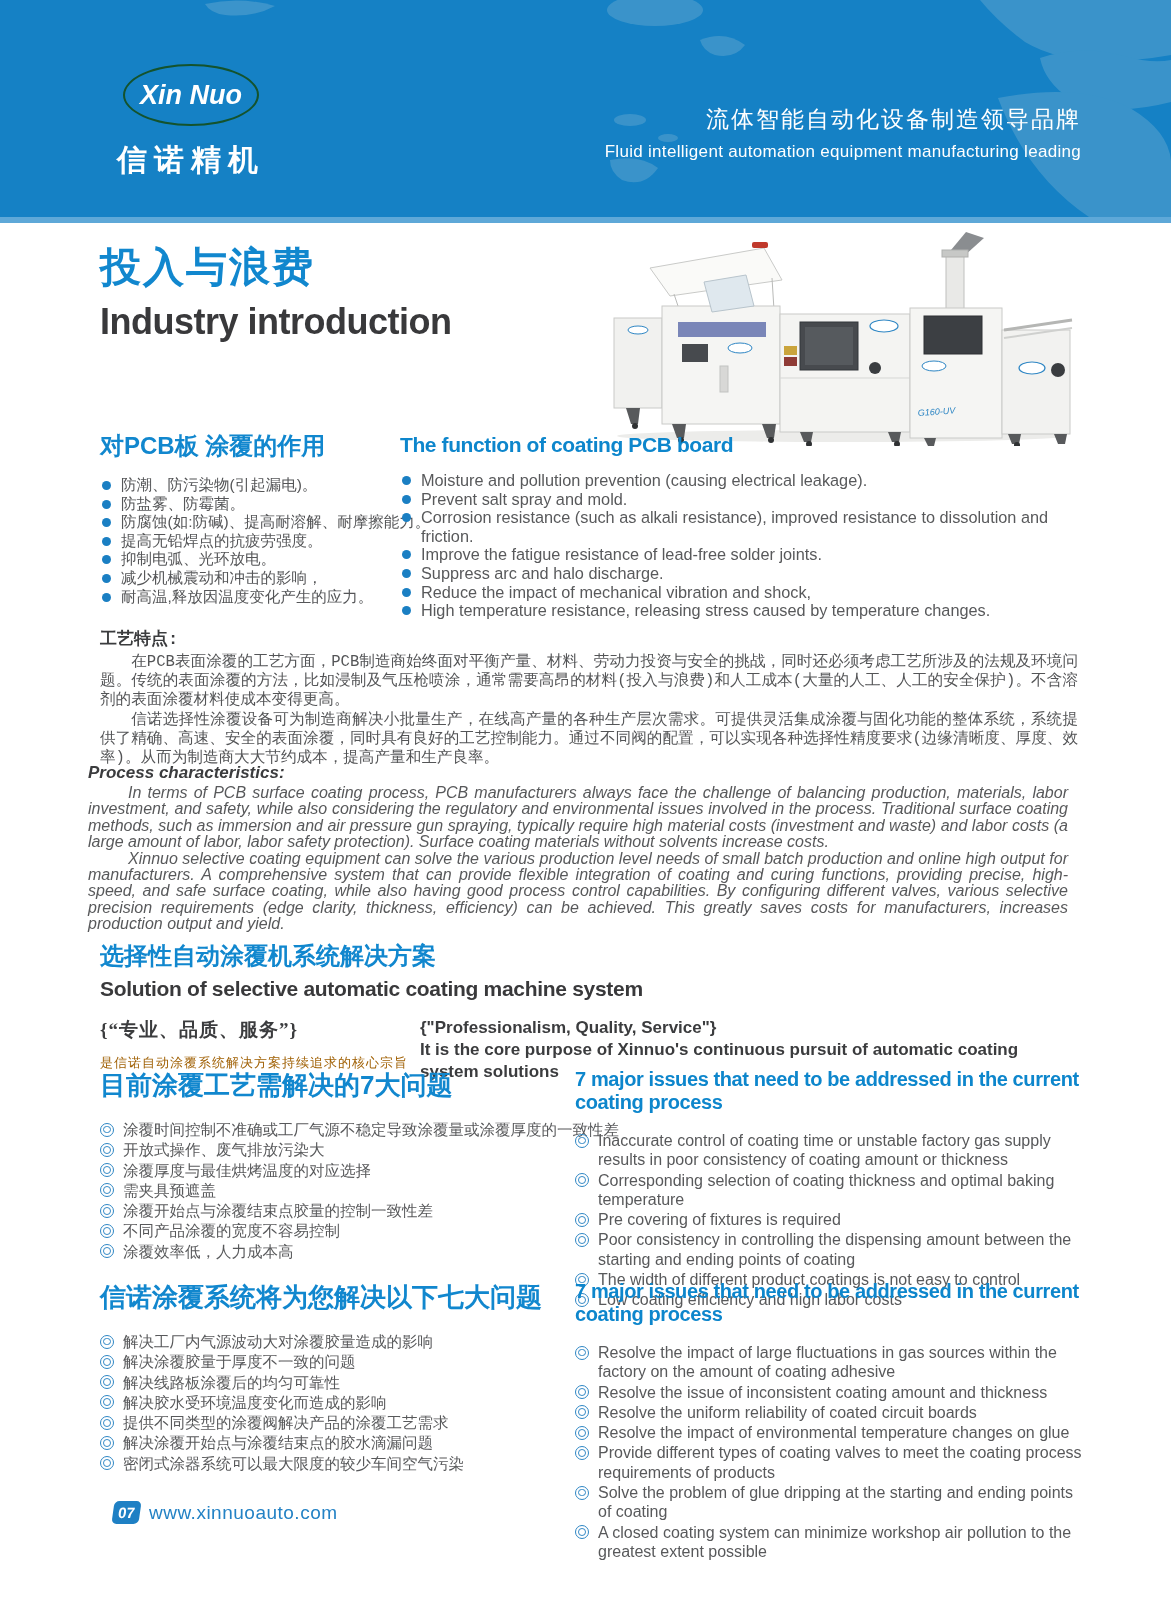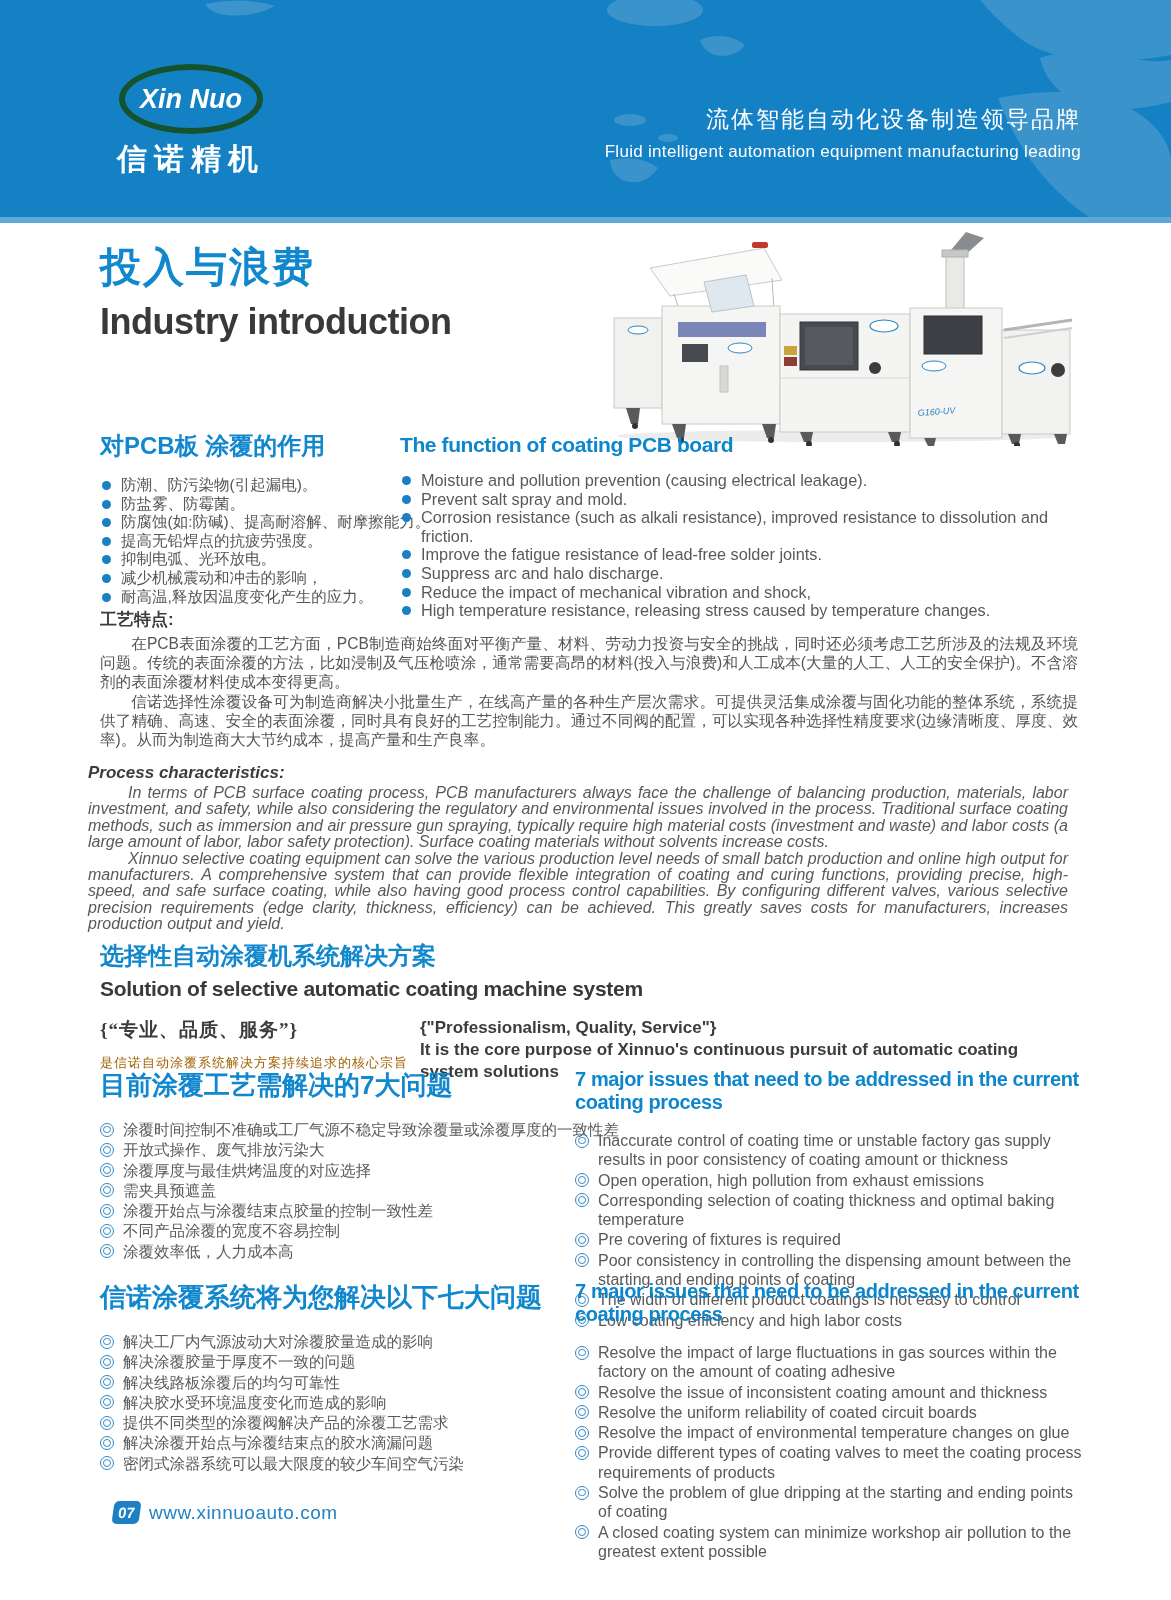--- a/index.html
+++ b/index.html
@@ -4,23 +4,23 @@
 <style>
   html,body{margin:0;padding:0;background:#e8e8e8;}
   .page{position:relative;width:1171px;height:1600px;background:#ffffff;overflow:hidden;
         font-family:"Liberation Sans","DejaVu Sans",sans-serif;color:#58595b;margin:0 auto;}
 
   
   .header{position:absolute;left:0;top:0;width:1171px;height:217px;background:#1581c5;
           border-bottom:6px solid #5ea8d8;overflow:hidden;}
   .header svg.map{position:absolute;left:0;top:0;}
   .logo{position:absolute;left:106px;top:64px;width:170px;text-align:center;}
-  .logo-oval{display:inline-block;width:132px;height:58px;border:6px solid #14532d;border-radius:50%;
+  .logo-oval{display:inline-block;width:132px;height:58px;border:2px solid #14532d;border-radius:50%;
              line-height:58px;color:#fff;font-size:27px;font-weight:bold;font-style:italic;letter-spacing:0;}
-  .logo-cn{margin-top:5px;color:#fff;font-size:30px;font-weight:bold;letter-spacing:7px;}
+  .logo-cn{margin-top:14px;color:#fff;font-size:30px;font-weight:bold;letter-spacing:7px;}
   .tagline{position:absolute;right:90px;top:104px;text-align:right;color:#fff;}
   .tagline .zh{font-size:23px;letter-spacing:2px;}
   .tagline .en{font-size:17px;margin-top:7px;letter-spacing:.3px;}
 
   
   .intro{position:absolute;left:100px;top:240px;}
   .intro .zh{color:#1187ce;font-size:41px;font-weight:bold;letter-spacing:2px;}
   .intro .en{color:#39393b;font-size:36px;font-weight:bold;margin-top:6px;letter-spacing:-.5px;}
   .machine{position:absolute;left:612px;top:226px;width:462px;height:220px;}
 
@@ -33,21 +33,21 @@
   .func-row{position:absolute;left:100px;top:430px;width:980px;display:flex;}
   .func-left{width:300px;flex:none;}
   .func-right{flex:1;min-width:0;}
   ul.plain{list-style:none;margin:14px 0 0 0;padding:0;}
   ul.plain li{display:flex;align-items:flex-start;line-height:18.6px;font-size:15.5px;color:#555658;}
   .func-left ul.plain li{white-space:nowrap;text-align:right;}
   .func-right ul.plain li{font-size:16.3px;color:#58595b;}
   .dot{flex:none;width:9px;height:9px;border-radius:50%;background:#1a7fc3;margin:5px 10px 0 2px;}
 
   
-  .proc-zh{position:absolute;left:100px;top:608px;width:978px;}
+  .proc-zh{position:absolute;left:100px;top:627px;width:978px;font-family:Liberation Mono, monospace;}
   .proc-zh .title{font-size:17px;margin-bottom:3px;}
   .proc-zh p{margin:0;font-size:15.6px;line-height:19.2px;text-align:justify;text-indent:2em;color:#545557;}
   .proc-en{position:absolute;left:88px;top:763px;width:980px;font-style:italic;}
   .proc-en .title{font-size:17px;margin-bottom:2px;}
   .proc-en p{margin:0;font-size:16px;line-height:16.4px;text-align:justify;text-indent:2.5em;color:#58595b;}
 
   
   .solution{position:absolute;left:100px;top:940px;width:980px;}
   .solution .sub-en{color:#39393b;font-size:21px;font-weight:bold;margin-top:5px;letter-spacing:-.3px;}
   .quote-row{display:flex;margin-top:16px;}
@@ -326,24 +326,20 @@
     </div>
     <div class="iss-right">
       <div class="h-blue-en h-en">7 major issues that need to be addressed in the current coating process</div>
       <ul class="ringlist">
 
           <li>
             <span class="ring"></span>
             <span>Inaccurate control of coating time or unstable factory gas supply results in poor consistency of coating amount or thickness</span>
           </li>
 
-          <li>
-            <span class="ring"></span>
-            <span>Open operation, high pollution from exhaust emissions</span>
-          </li>
 
           <li>
             <span class="ring"></span>
             <span>Corresponding selection of coating thickness and optimal baking temperature</span>
           </li>
 
           <li>
             <span class="ring"></span>
             <span>Pre covering of fixtures is required</span>
           </li>

